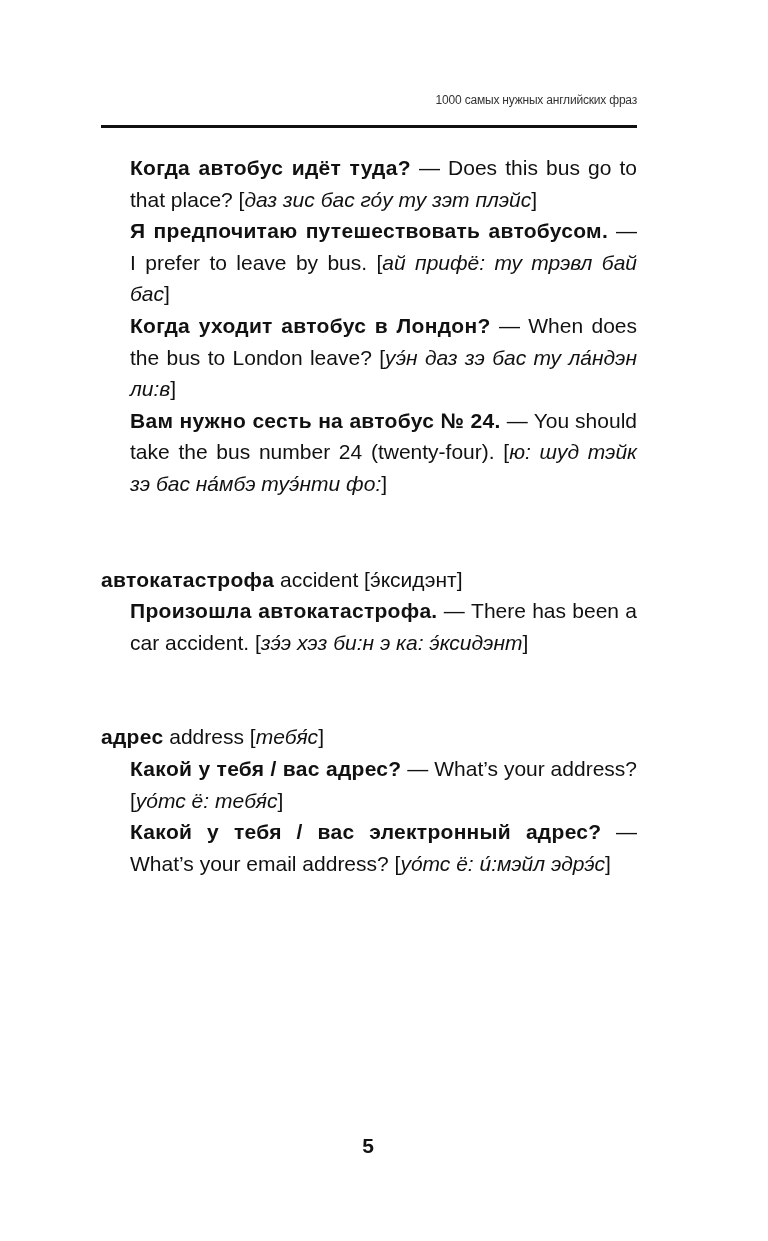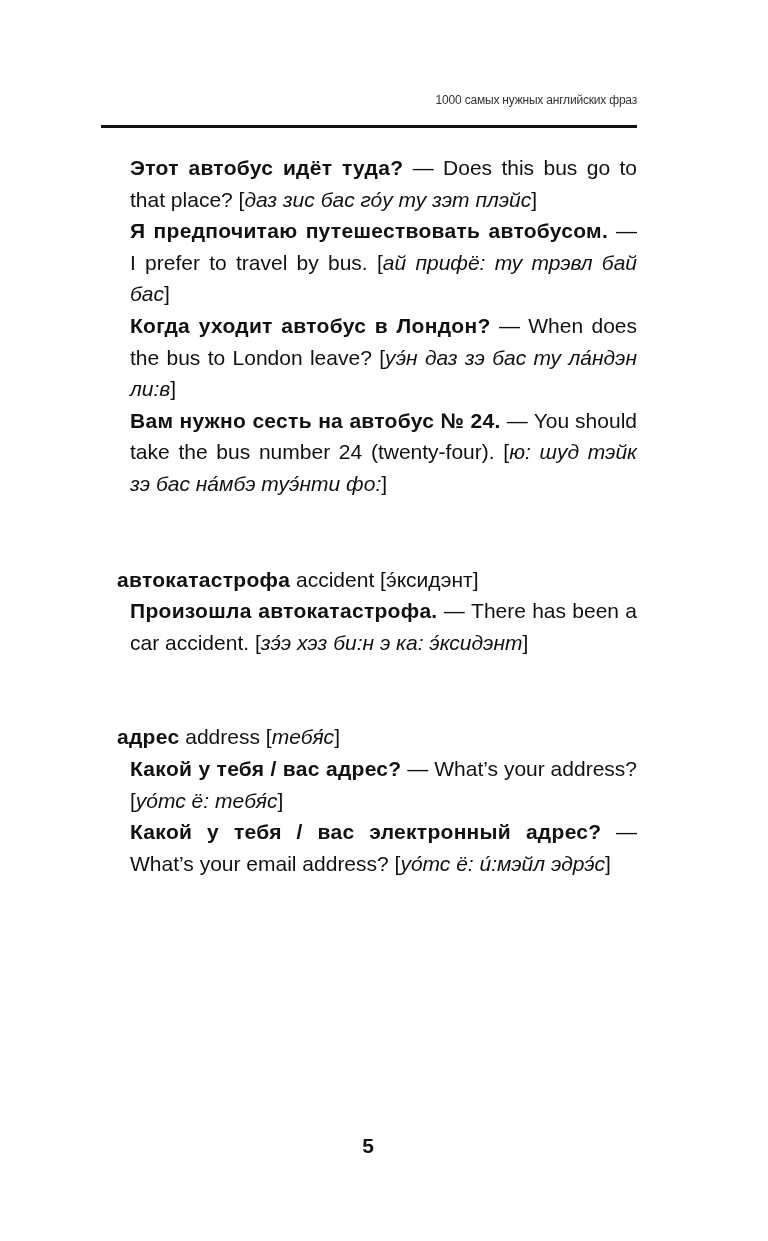--- a/index.html
+++ b/index.html
@@ -2,40 +2,40 @@
 <html><head>
   <meta charset="utf-8">
   <style>
     html, body { margin: 0; padding: 0; background: #ffffff; }
     body { width: 768px; height: 1241px; position: relative; overflow: hidden;
            font-family: "Liberation Sans", sans-serif; color: #111; }
     .header-title { position: absolute; right: 131px; top: 93px; font-size: 12px;
                     color: #333; font-weight: 300; letter-spacing: -0.2px; }
     .header-rule { position: absolute; left: 101px; width: 536px; top: 125px; height: 3px; background: #111; }
     .page { position: absolute; left: 101px; width: 536px; top: 152px; font-size: 21px; line-height: 31.6px; }
-    .entry-head { margin-left: 16px; }
+    .entry-head { margin-left: 0; }
     .phrase { margin-left: 29px; text-align: justify; }
     .b { font-weight: 700; letter-spacing: 0.3px; }
     .i { font-style: italic; }
     .gap1 { height: 64px; }
     .gap2 { height: 63px; }
     .page-number { position: absolute; top: 1134px; left: 0; width: 736px; text-align: center;
                    font-size: 21px; font-weight: 700; }
   </style>
 </head>
 <body>
 
 <div class="header-title">1000 самых нужных английских фраз</div>
 <div class="header-rule"></div>
 
 <div class="page">
 
   <div>
-    <div class="phrase"><span class="b">Этот автобус идёт туда?</span><span> — </span><span>Does this bus go to that place? </span><span>[</span><span class="i">даз зис бас го́у ту зэт плэйс</span><span>]</span></div>
-    <div class="phrase"><span class="b">Я предпочитаю путешествовать автобусом.</span><span> — </span><span>I prefer to travel by bus. </span><span>[</span><span class="i">ай прифё: ту трэвл бай бас</span><span>]</span></div>
+    <div class="phrase"><span class="b">Когда автобус идёт туда?</span><span> — </span><span>Does this bus go to that place? </span><span>[</span><span class="i">даз зис бас го́у ту зэт плэйс</span><span>]</span></div>
+    <div class="phrase"><span class="b">Я предпочитаю путешествовать автобусом.</span><span> — </span><span>I prefer to leave by bus. </span><span>[</span><span class="i">ай прифё: ту трэвл бай бас</span><span>]</span></div>
     <div class="phrase"><span class="b">Когда уходит автобус в Лондон?</span><span> — </span><span>When does the bus to London leave? </span><span>[</span><span class="i">уэ́н даз зэ бас ту ла́ндэн ли:в</span><span>]</span></div>
     <div class="phrase"><span class="b">Вам нужно сесть на автобус № 24.</span><span> — </span><span>You should take the bus number 24 (twenty-four). </span><span>[</span><span class="i">ю: шуд тэйк зэ бас на́мбэ туэ́нти фо:</span><span>]</span></div>
   </div>
 
   <div class="gap1"></div>
 
   <div>
     <div class="entry-head"><span class="b">автокатастрофа</span><span> accident </span><span>[э́ксидэнт]</span></div>
     <div class="phrase"><span class="b">Произошла автокатастрофа.</span><span> — </span><span>There has been a car accident. </span><span>[</span><span class="i">зэ́э хэз би:н э ка: э́ксидэнт</span><span>]</span></div>
   </div>

